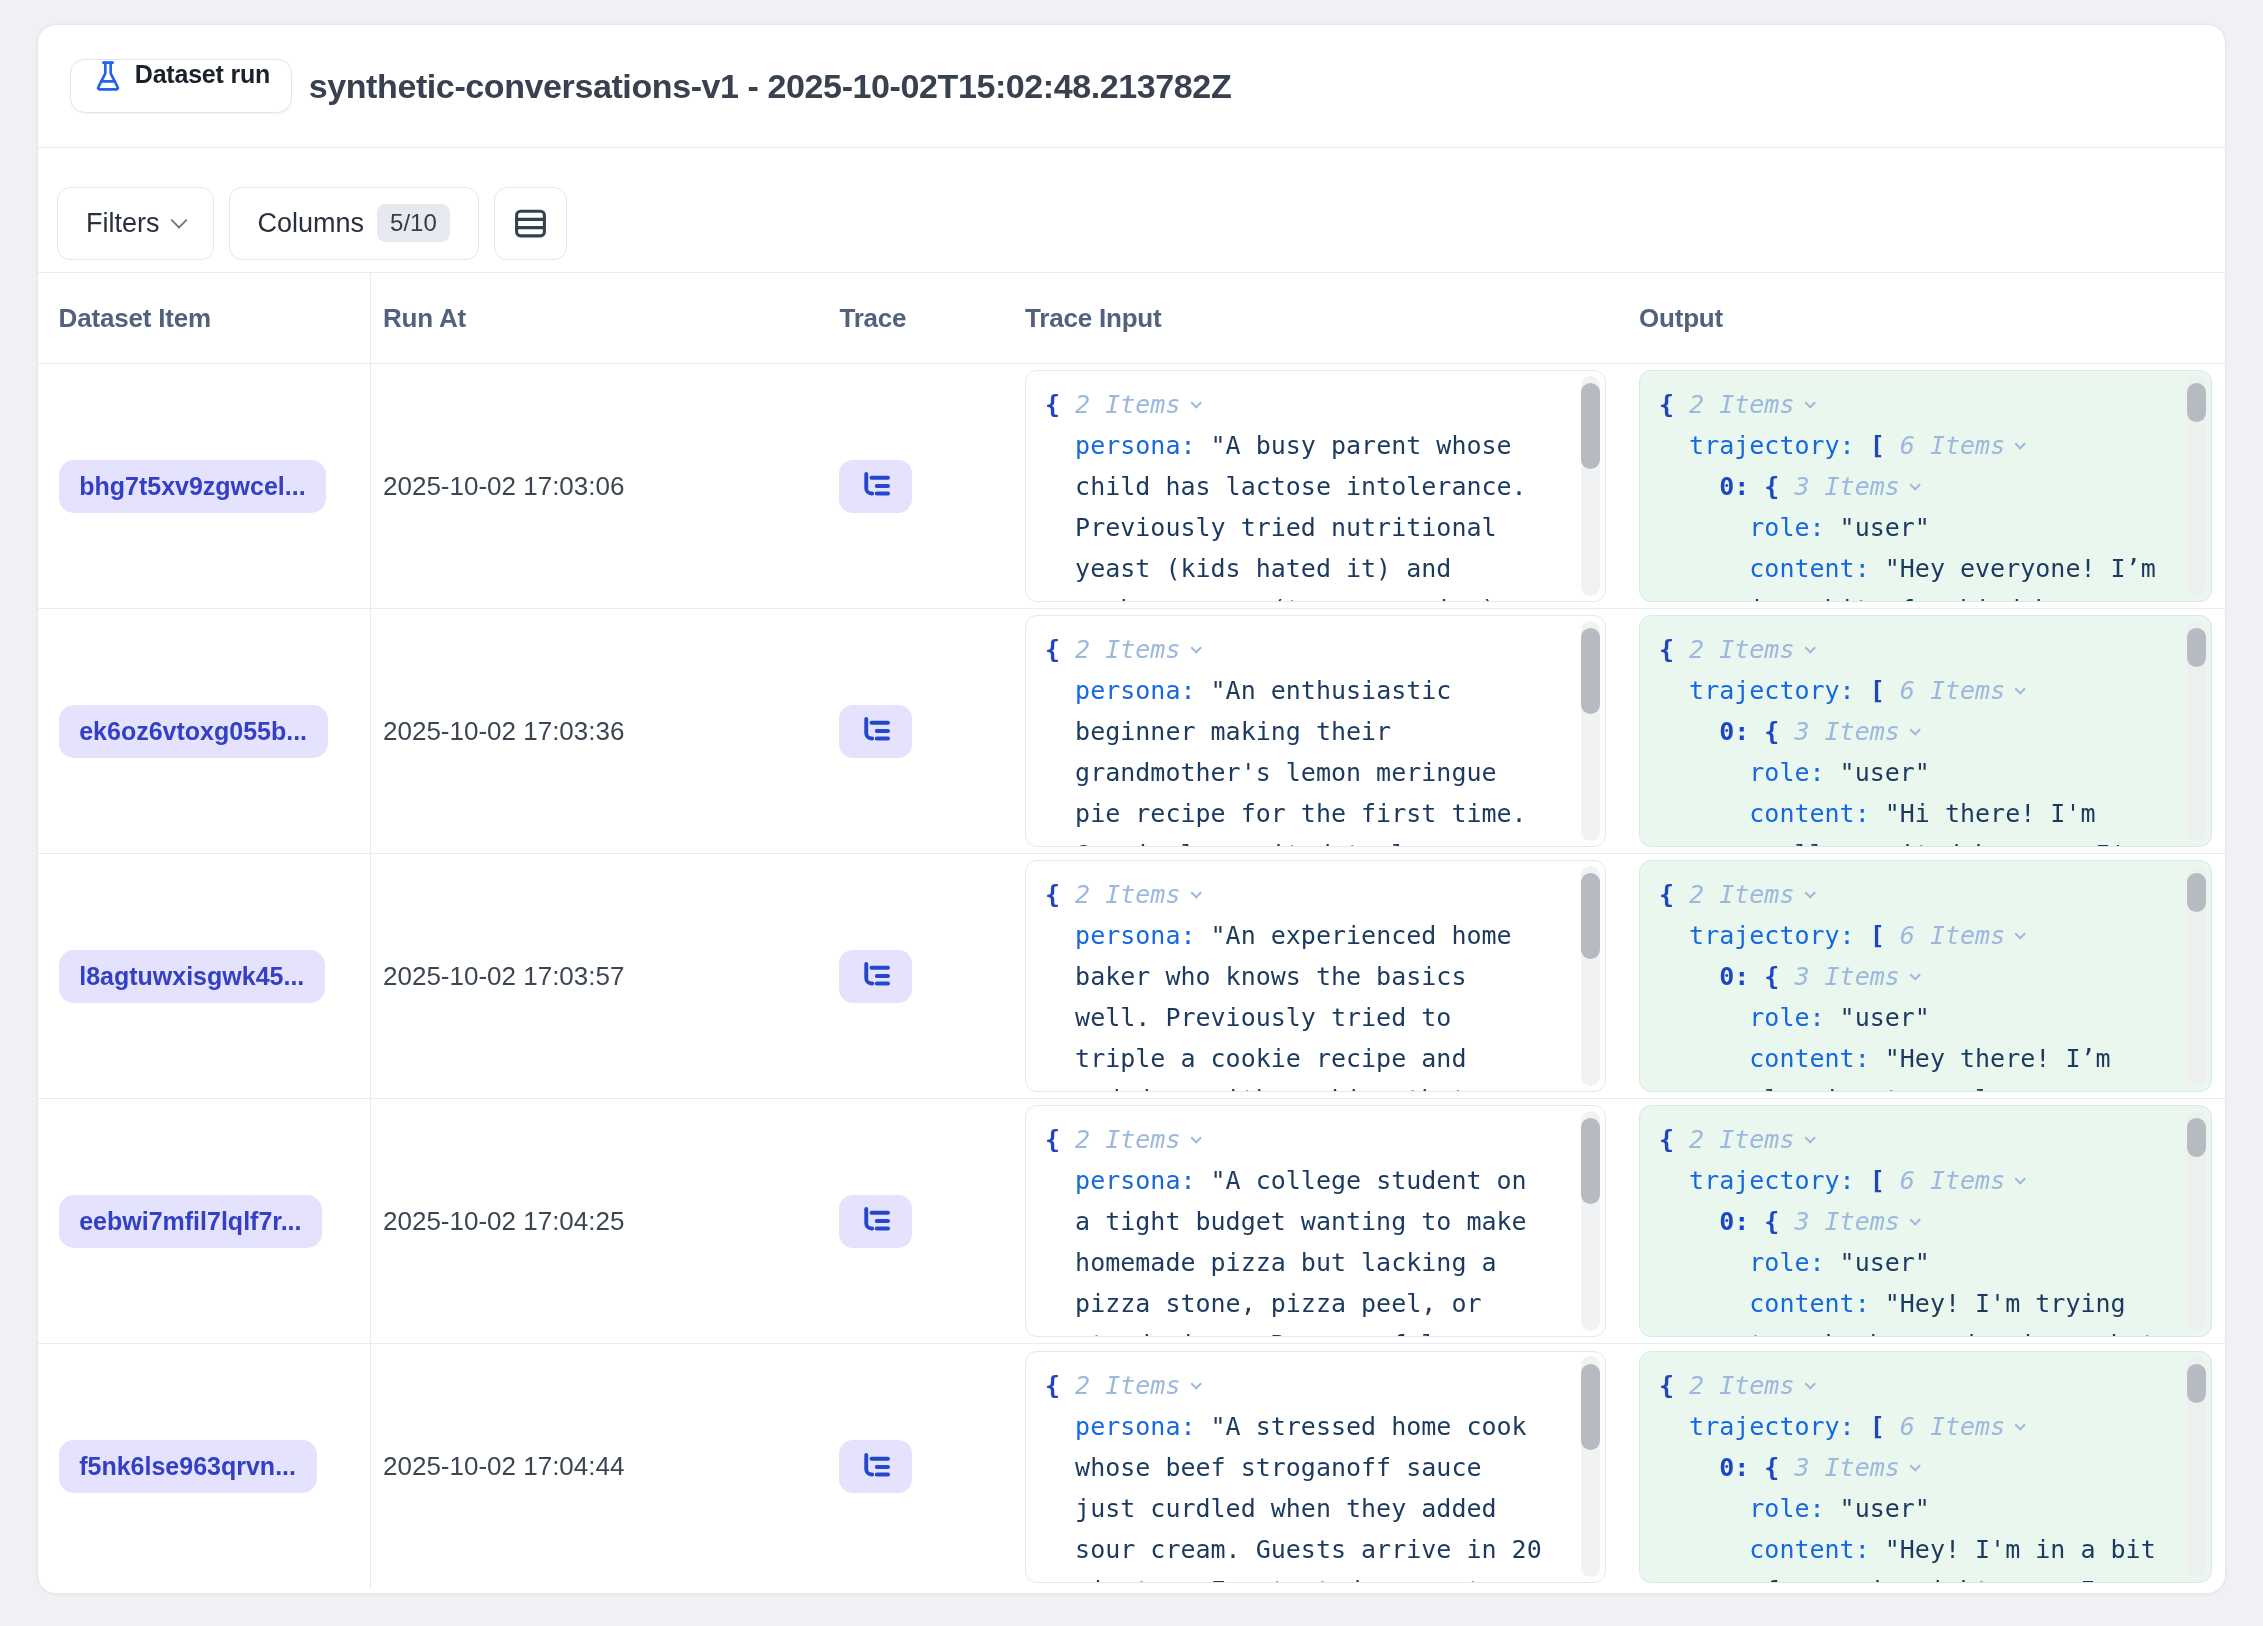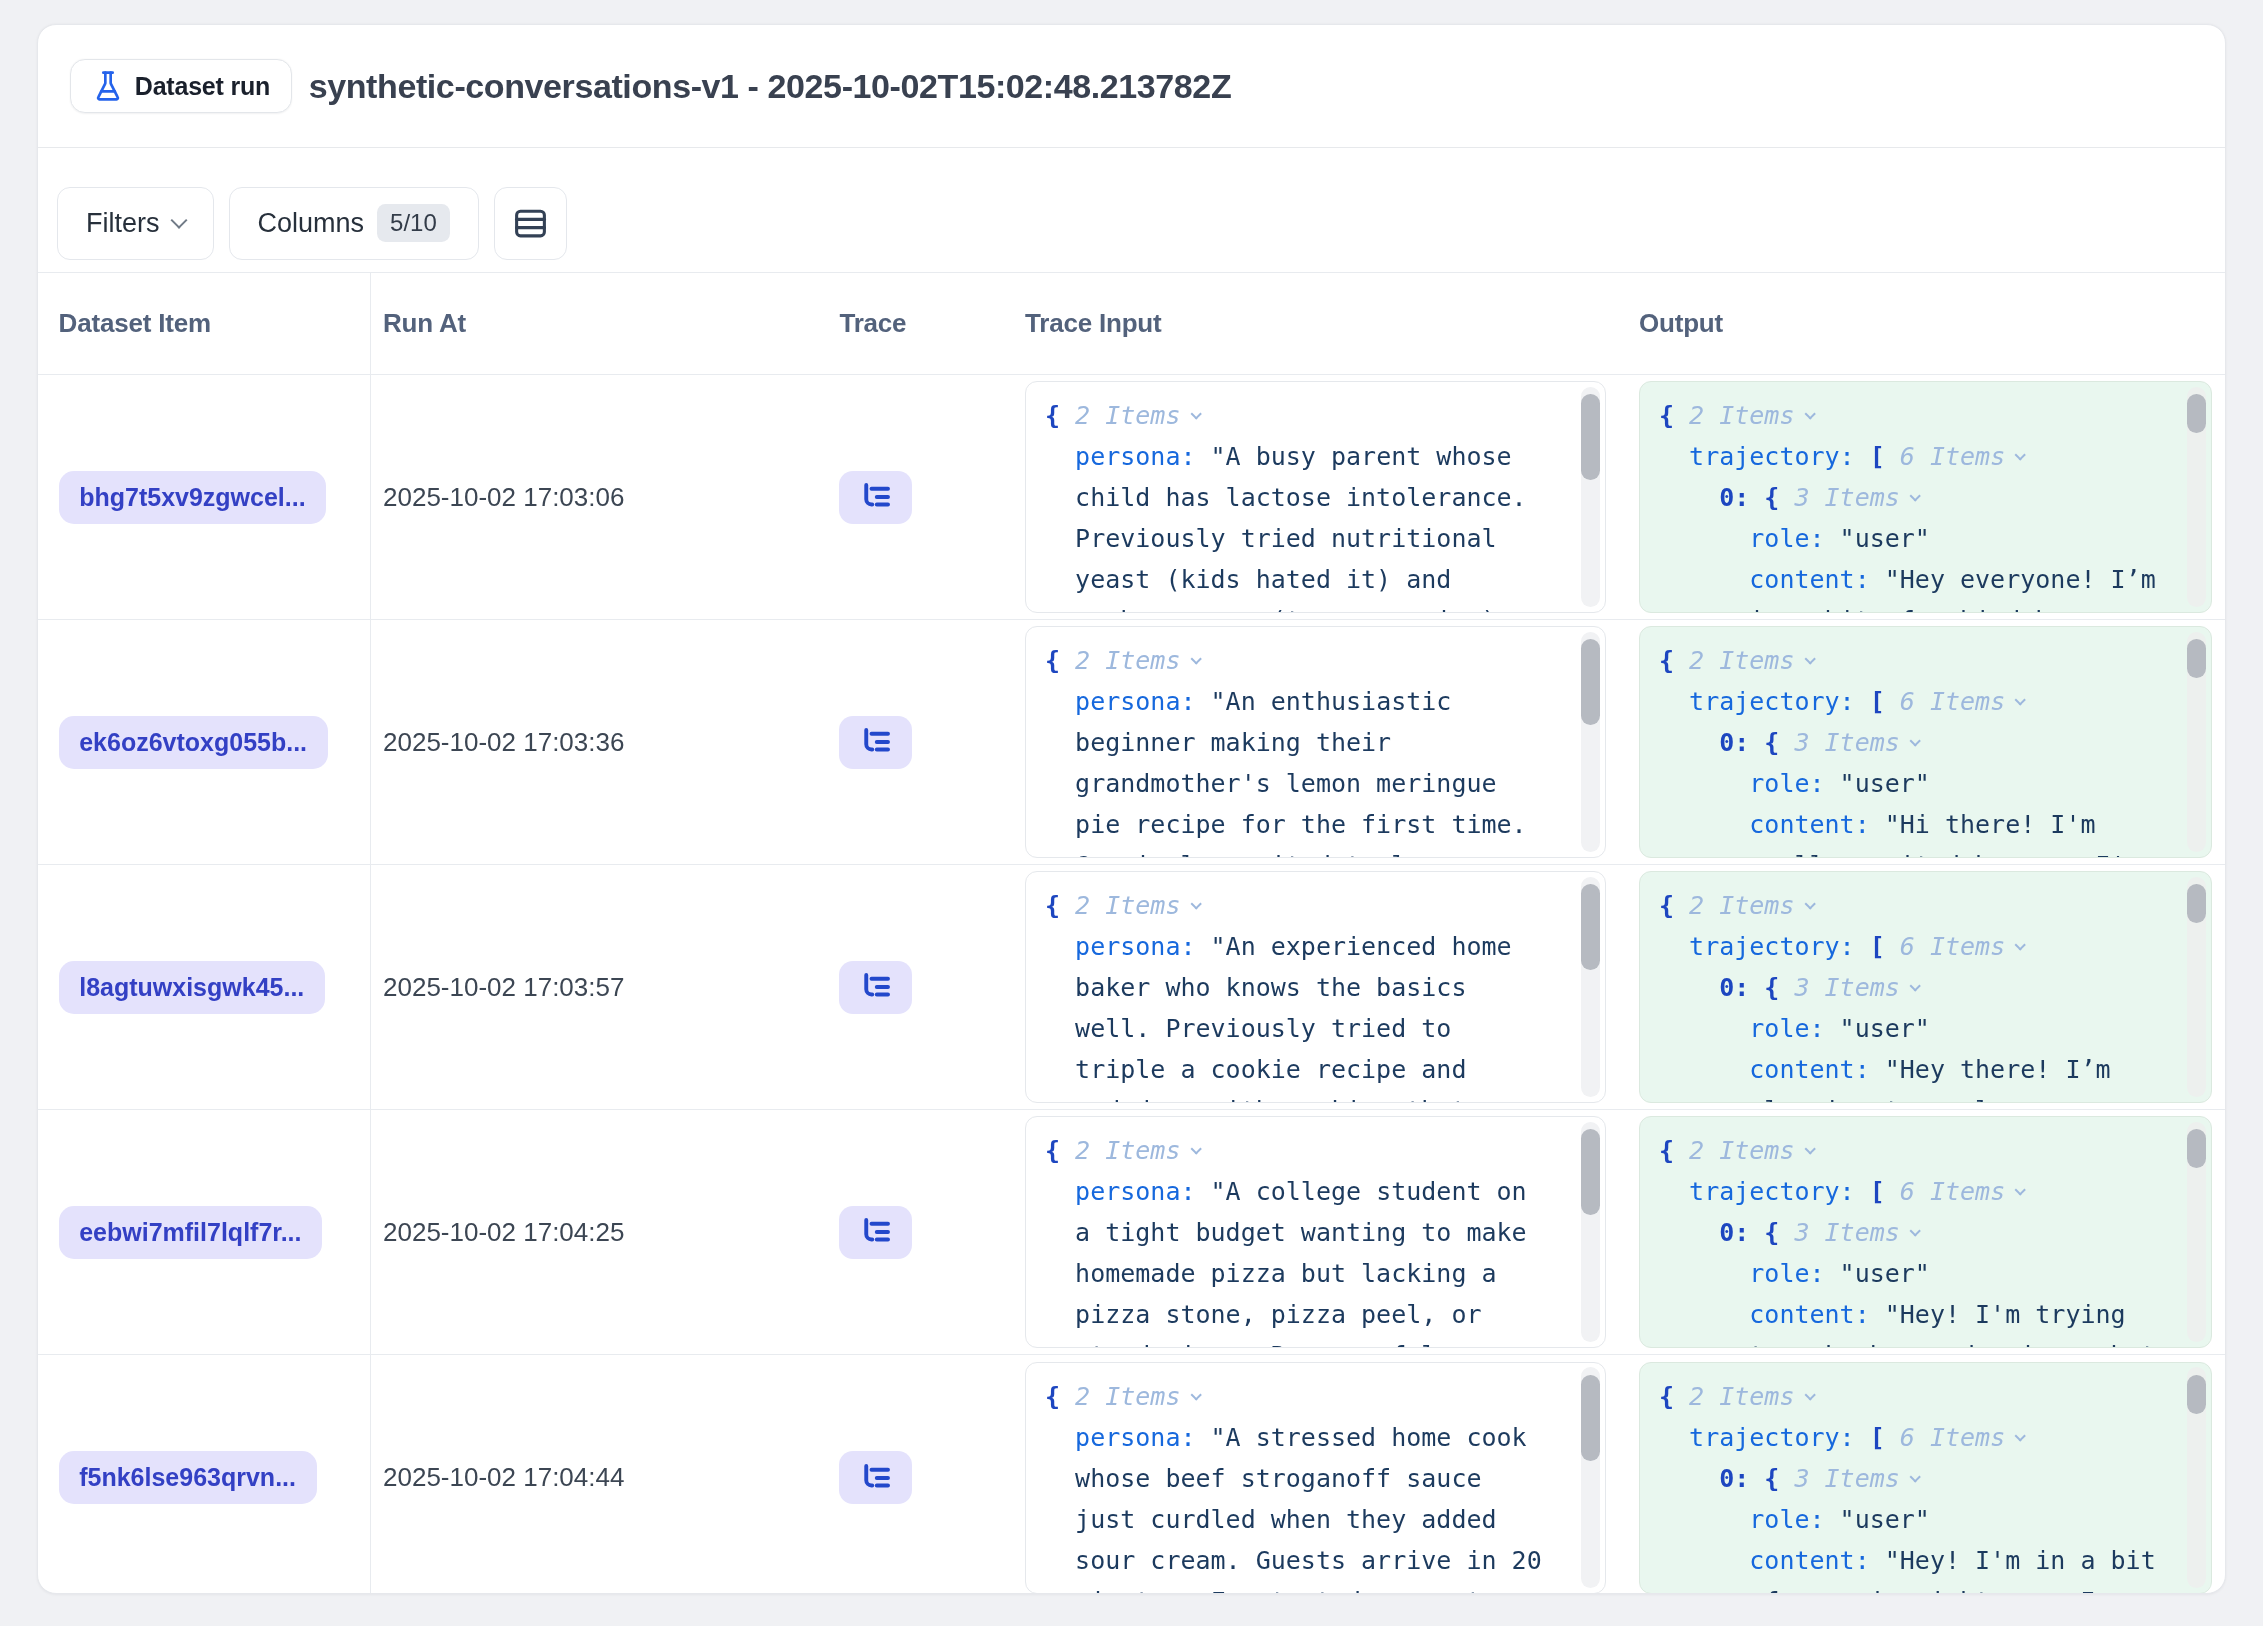--- a/index.html
+++ b/index.html
@@ -16,21 +16,21 @@
     width:2189px; height:1570px;
     background:#ffffff;
     border:0.9px solid #e6e8ec;
     border-radius:19px;
     box-shadow:0 0.9px 2.8px rgba(16,24,40,.05);
     overflow:hidden;
   }
   
   .title-row { height:123px; display:flex; align-items:center; padding-left:32px; border-bottom:0.9px solid #e7e9ec; }
   .run-badge {
-    display:inline-flex; align-items:center; gap:11.2px;
+    display:inline-flex; gap:11.2px;
     height:54px; padding:0 20.6px;
     background:#fff; border:0.9px solid #e3e6ea; border-radius:15px;
     box-shadow:0 0.9px 1.9px rgba(16,24,40,.06);
   }
   .run-badge .flask { width:32px; height:32px; display:block; }
   .run-badge-label { font-size:25px; font-weight:700; color:#1a202c; letter-spacing:-0.2px; }
   .page-title { margin-left:17px; font-size:34px; font-weight:700; color:#394150; letter-spacing:-0.4px; }
   
   .toolbar { display:flex; align-items:center; gap:15px; padding:26px 0 0 19px; height:124px; }
   .btn {
@@ -39,21 +39,21 @@
     background:#fff; border:0.9px solid #e4e7ec; border-radius:13px;
     font-size:27px; font-weight:500; color:#27303b;
     cursor:pointer;
   }
   .chev-down { width:12px; height:12px; border-right:2.8px solid #707a86; border-bottom:2.8px solid #707a86; transform:rotate(45deg) translate(-1.9px,-1.9px); }
   .count-chip { background:#e6e9ee; border-radius:8.4px; padding:4.7px 13px; font-size:24px; font-weight:500; color:#333c49; }
   .icon-btn { width:73px; padding:0; justify-content:center; }
   .icon-btn svg { width:37px; height:37px; display:block; }
   
   .thead, .trow { display:grid; grid-template-columns:333px 445px 192px 614px 1fr; }
-  .thead { height:103px; border-top:0.9px solid #e8ebef; border-bottom:0.9px solid #e8ebef; }
+  .thead { height:92px; border-top:0.9px solid #e8ebef; border-bottom:0.9px solid #e8ebef; }
   .th { display:flex; align-items:center; font-size:26px; font-weight:700; color:#53627c; letter-spacing:-0.2px; }
   .th:nth-child(1){ padding-left:20.6px; border-right:0.9px solid #e8ebef; }
   .th:nth-child(2){ padding-left:12px; }
   .th:nth-child(3){ padding-left:23.4px; }
   .th:nth-child(4){ padding-left:17px; }
   .th:nth-child(5){ padding-left:17px; }
   .trow { height:245px; border-bottom:0.9px solid #e8ebef; }
   .trow:last-child { border-bottom:none; }
   .td { display:flex; align-items:center; }
   .td.c1 { padding-left:20.6px; border-right:0.9px solid #e8ebef; }

